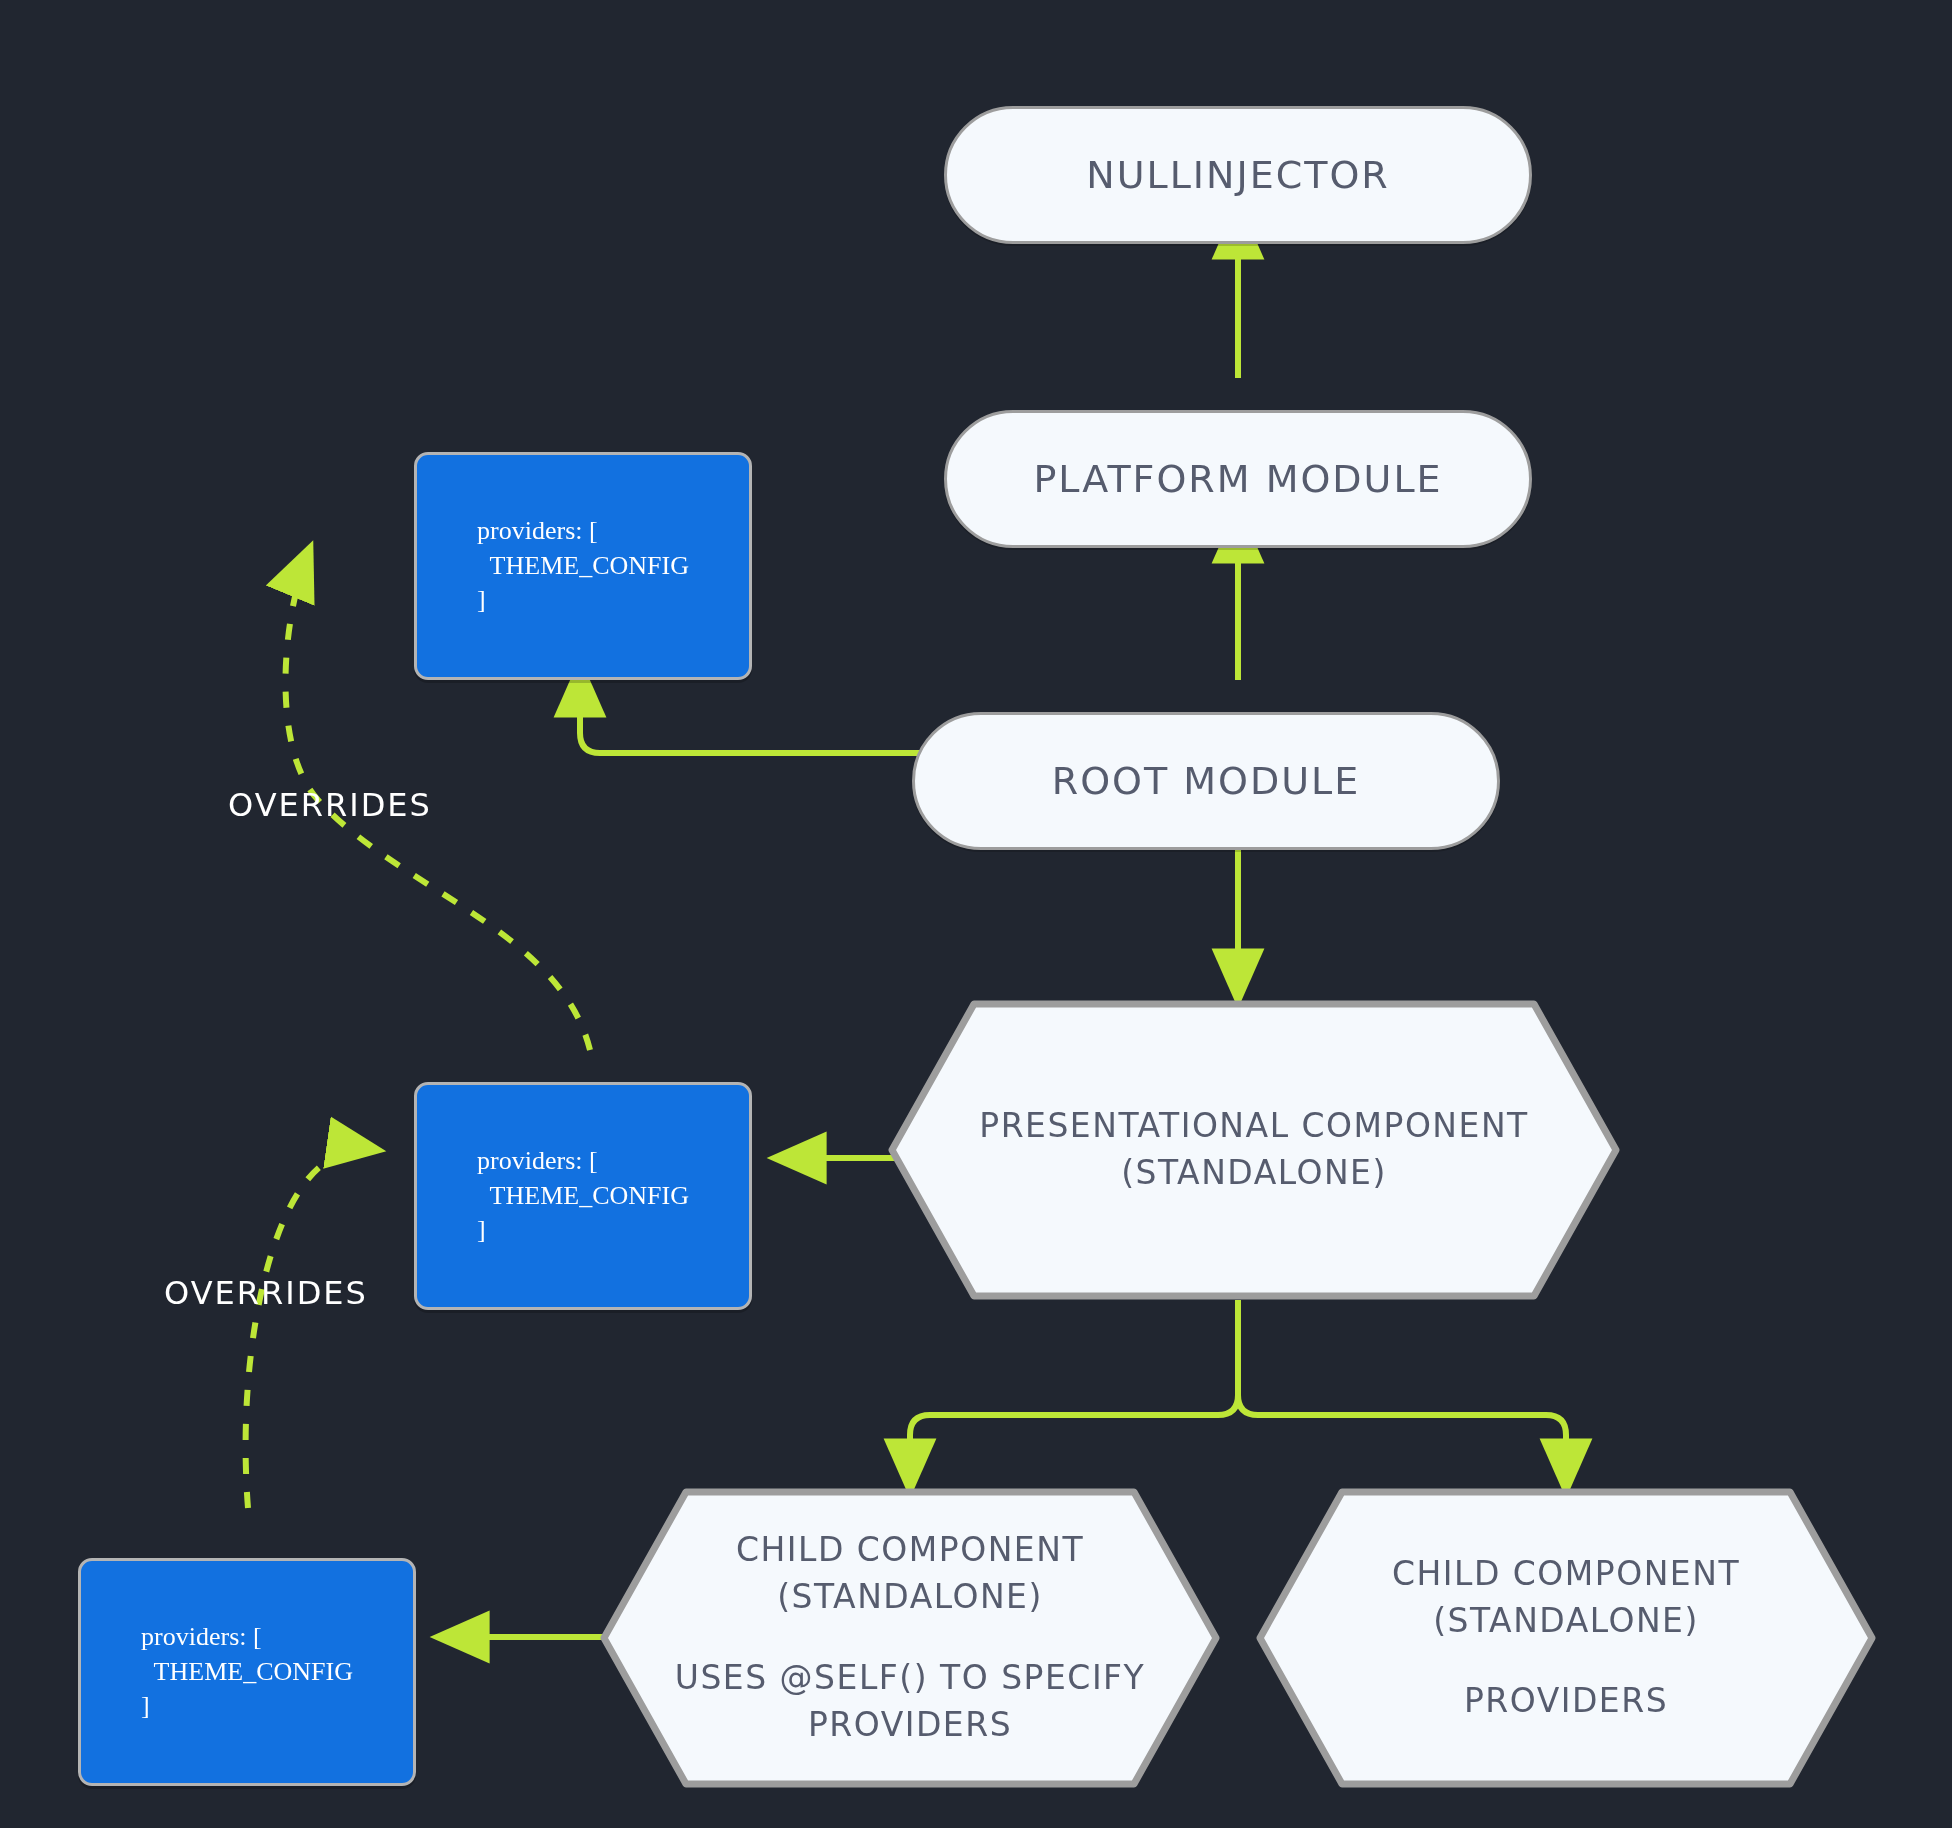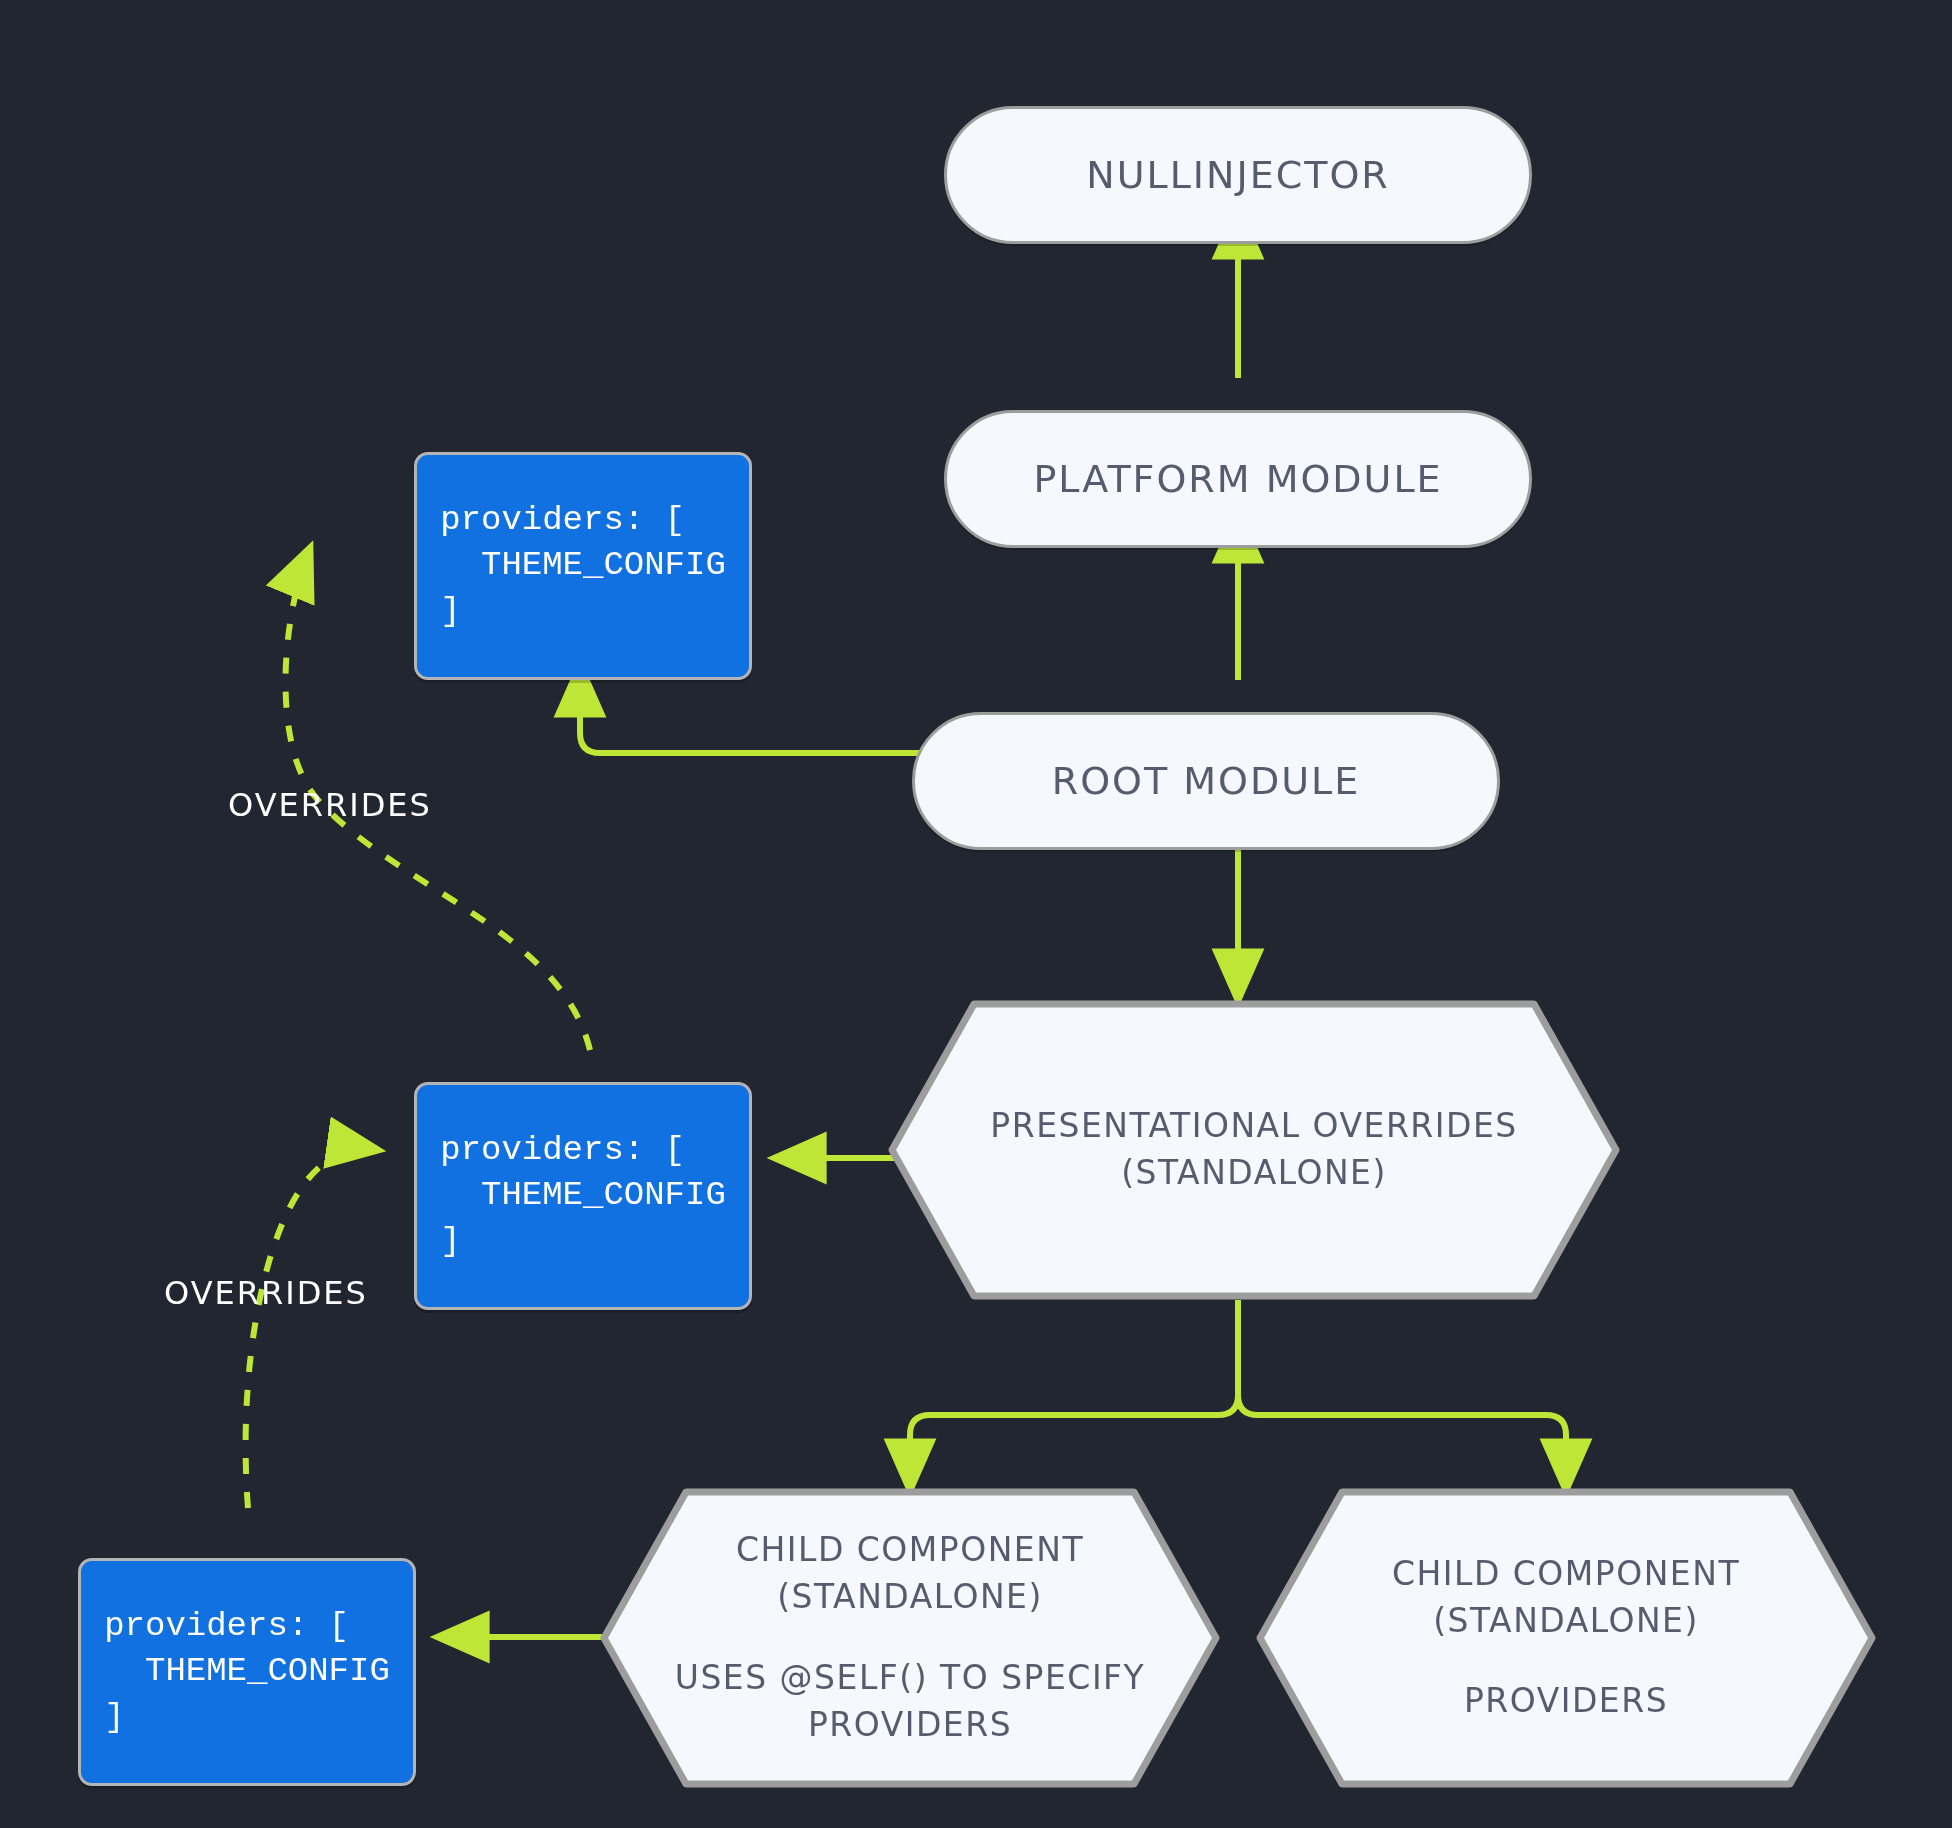--- a/index.html
+++ b/index.html
@@ -40,22 +40,22 @@
     pointer-events:none;
   }
   .hexwrap .spacer{height:34px;}
 
   
   .provider{
     background:#1271e0;
     border:3px solid #b4b4b4;
     border-radius:14px;
     color:#ffffff;
-    font-family:Liberation Mono, monospace;
-    font-size:34px;
+    font-family:Liberation Serif, serif;
+    font-size:26px;
     line-height:1.33;
     display:flex;align-items:center;justify-content:center;
     box-shadow:0 3px 0 rgba(0,0,0,.2);
   }
   .provider pre{margin:0;white-space:pre;font:inherit;}
 
   
   .edgelabel{
     position:absolute;
     color:#ffffff;
@@ -114,21 +114,21 @@
 
   <div class="node stadium" style="left:912px;top:676px;width:588px;height:138px;">
     <span>ROOT MODULE</span>
   </div>
 
   <div class="hexwrap" style="left:888px;top:1000px;width:732px;height:300px;">
     <svg width="732" height="300" viewBox="0 0 732 300" style="position:absolute;left:0;top:0;">
       <polygon points="86,4 646,4 728,150 646,296 86,296 4,150" fill="#f5f9fd" stroke="#9d9d9d" stroke-width="7" stroke-linejoin="round"></polygon>
     </svg>
     <div class="hexlabel">
-      <div>PRESENTATIONAL OVERRIDES</div>
+      <div>PRESENTATIONAL COMPONENT</div>
       <div>(STANDALONE)</div>
     </div>
   </div>
 
   <div class="hexwrap" style="left:600px;top:1488px;width:620px;height:300px;">
     <svg width="620" height="300" viewBox="0 0 620 300" style="position:absolute;left:0;top:0;">
       <polygon points="86,4 534,4 616,150 534,296 86,296 4,150" fill="#f5f9fd" stroke="#9d9d9d" stroke-width="7" stroke-linejoin="round"></polygon>
     </svg>
     <div class="hexlabel">
       <div>CHILD COMPONENT</div>

